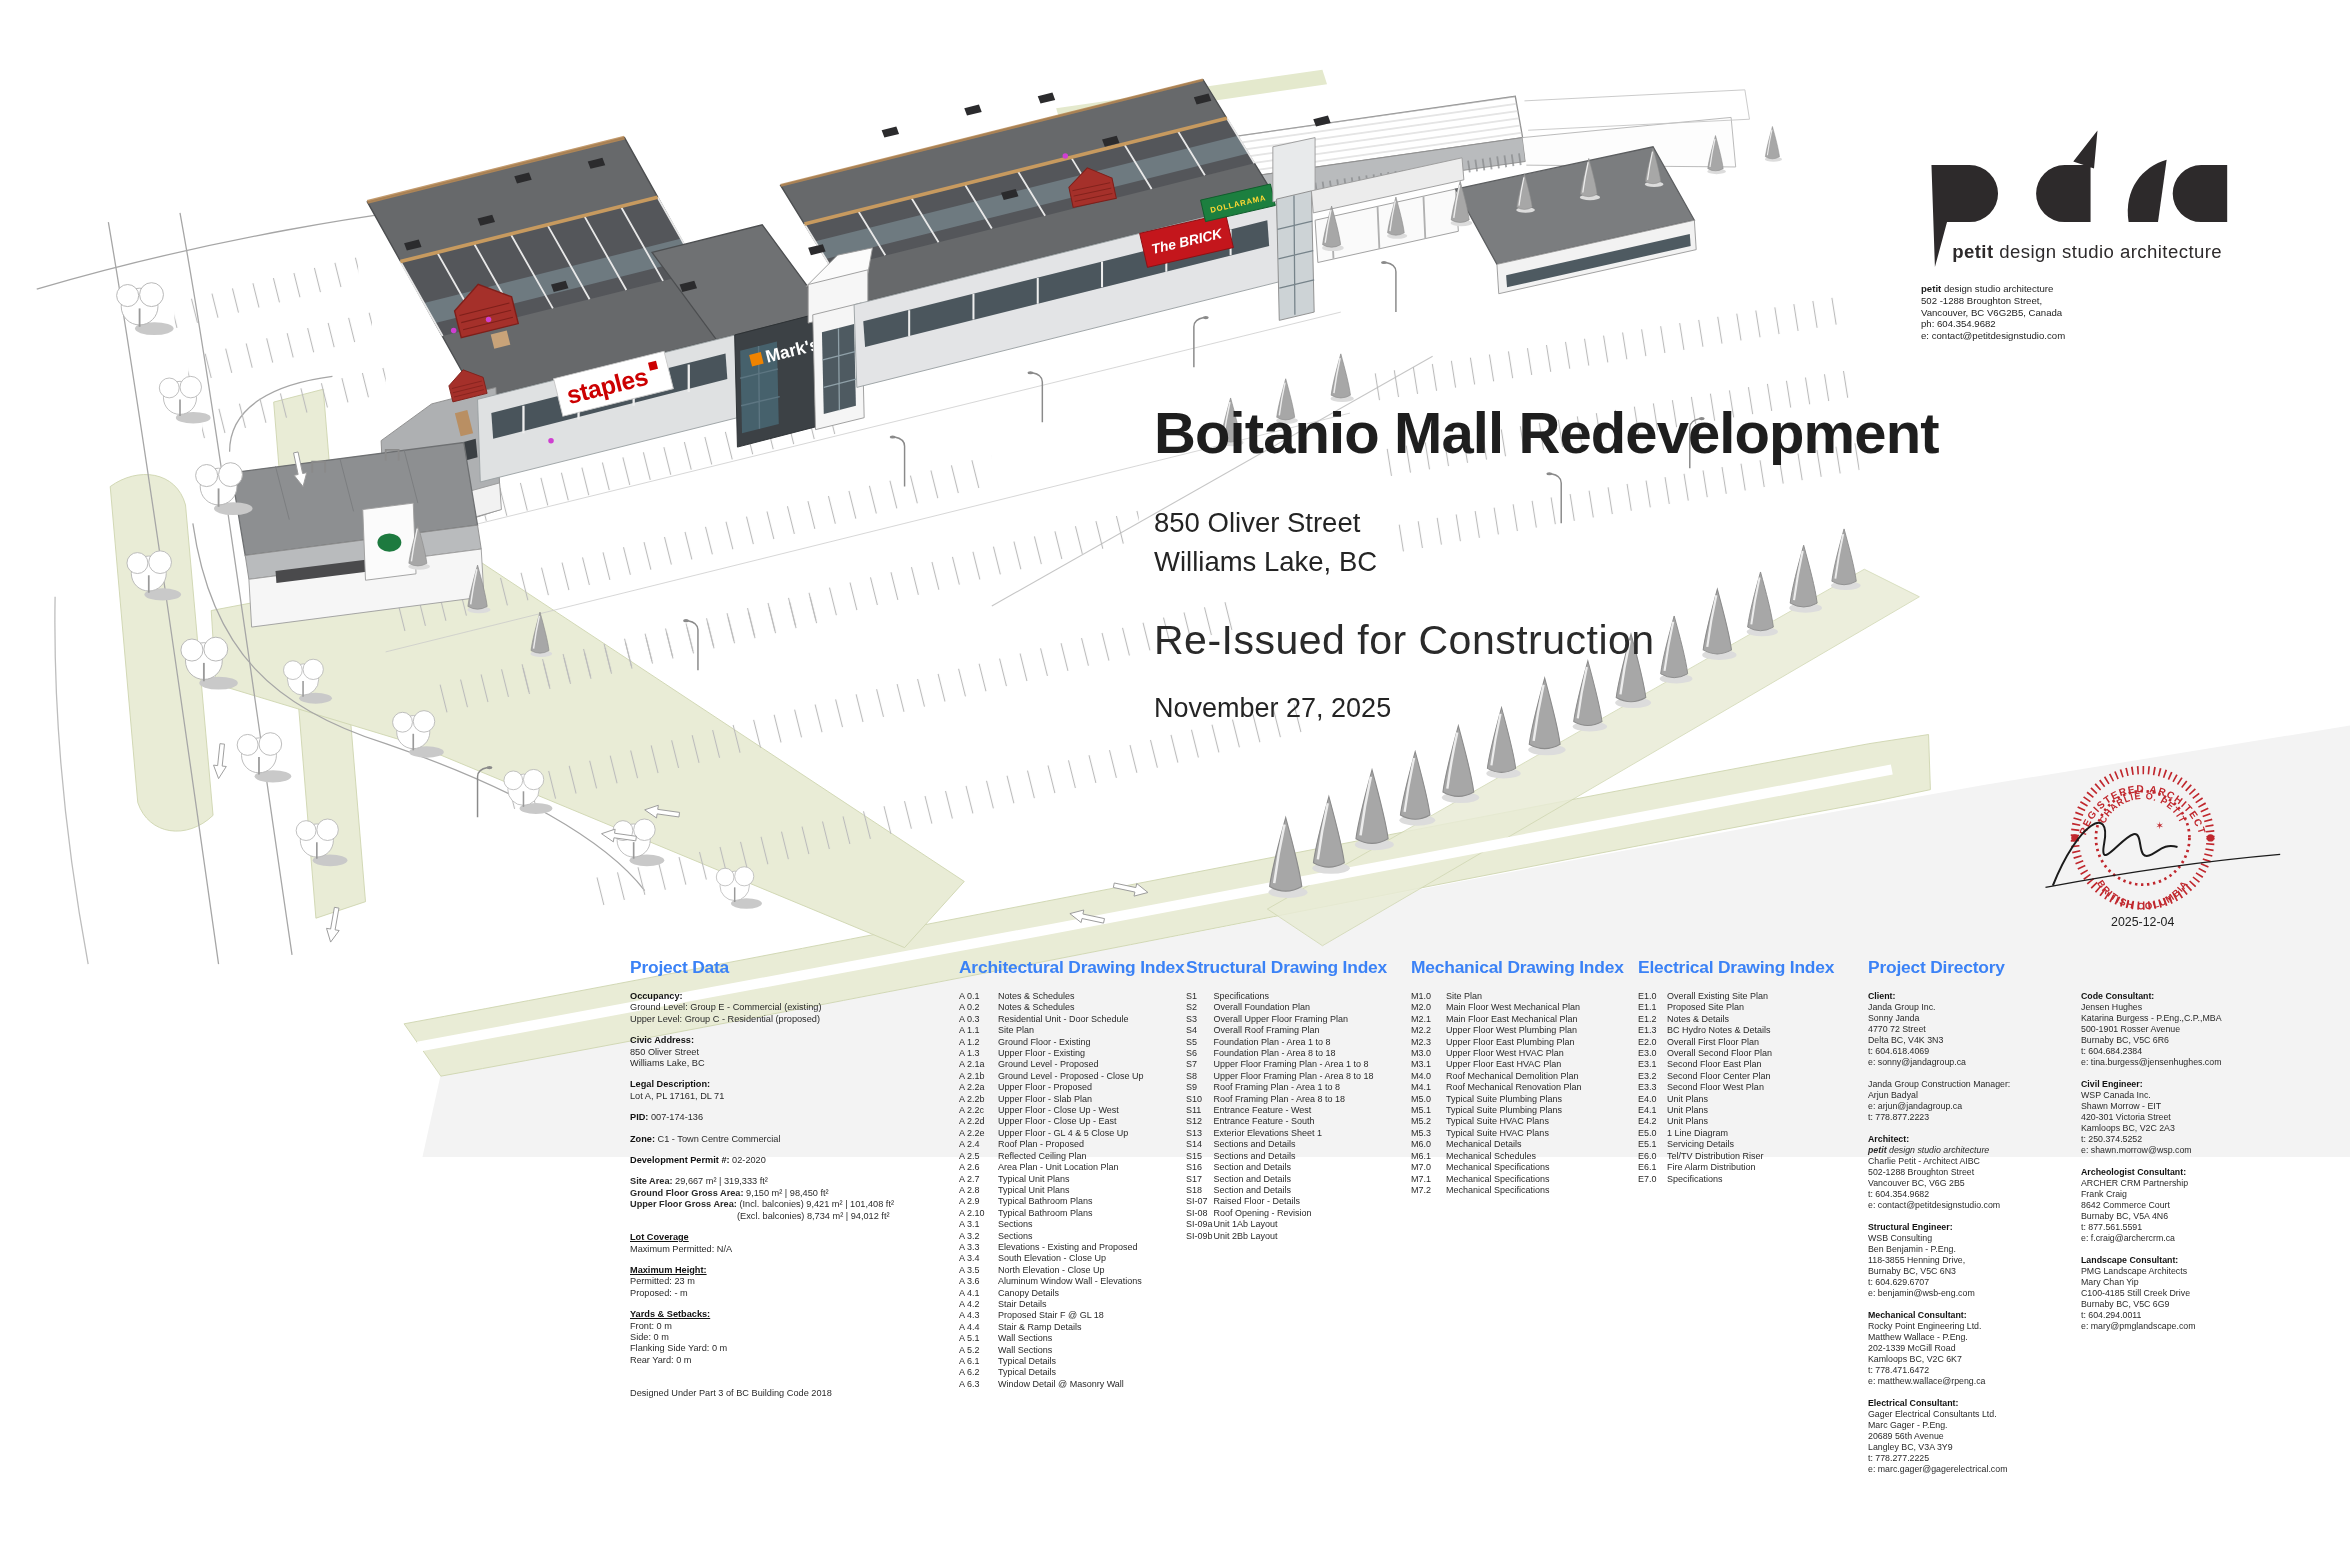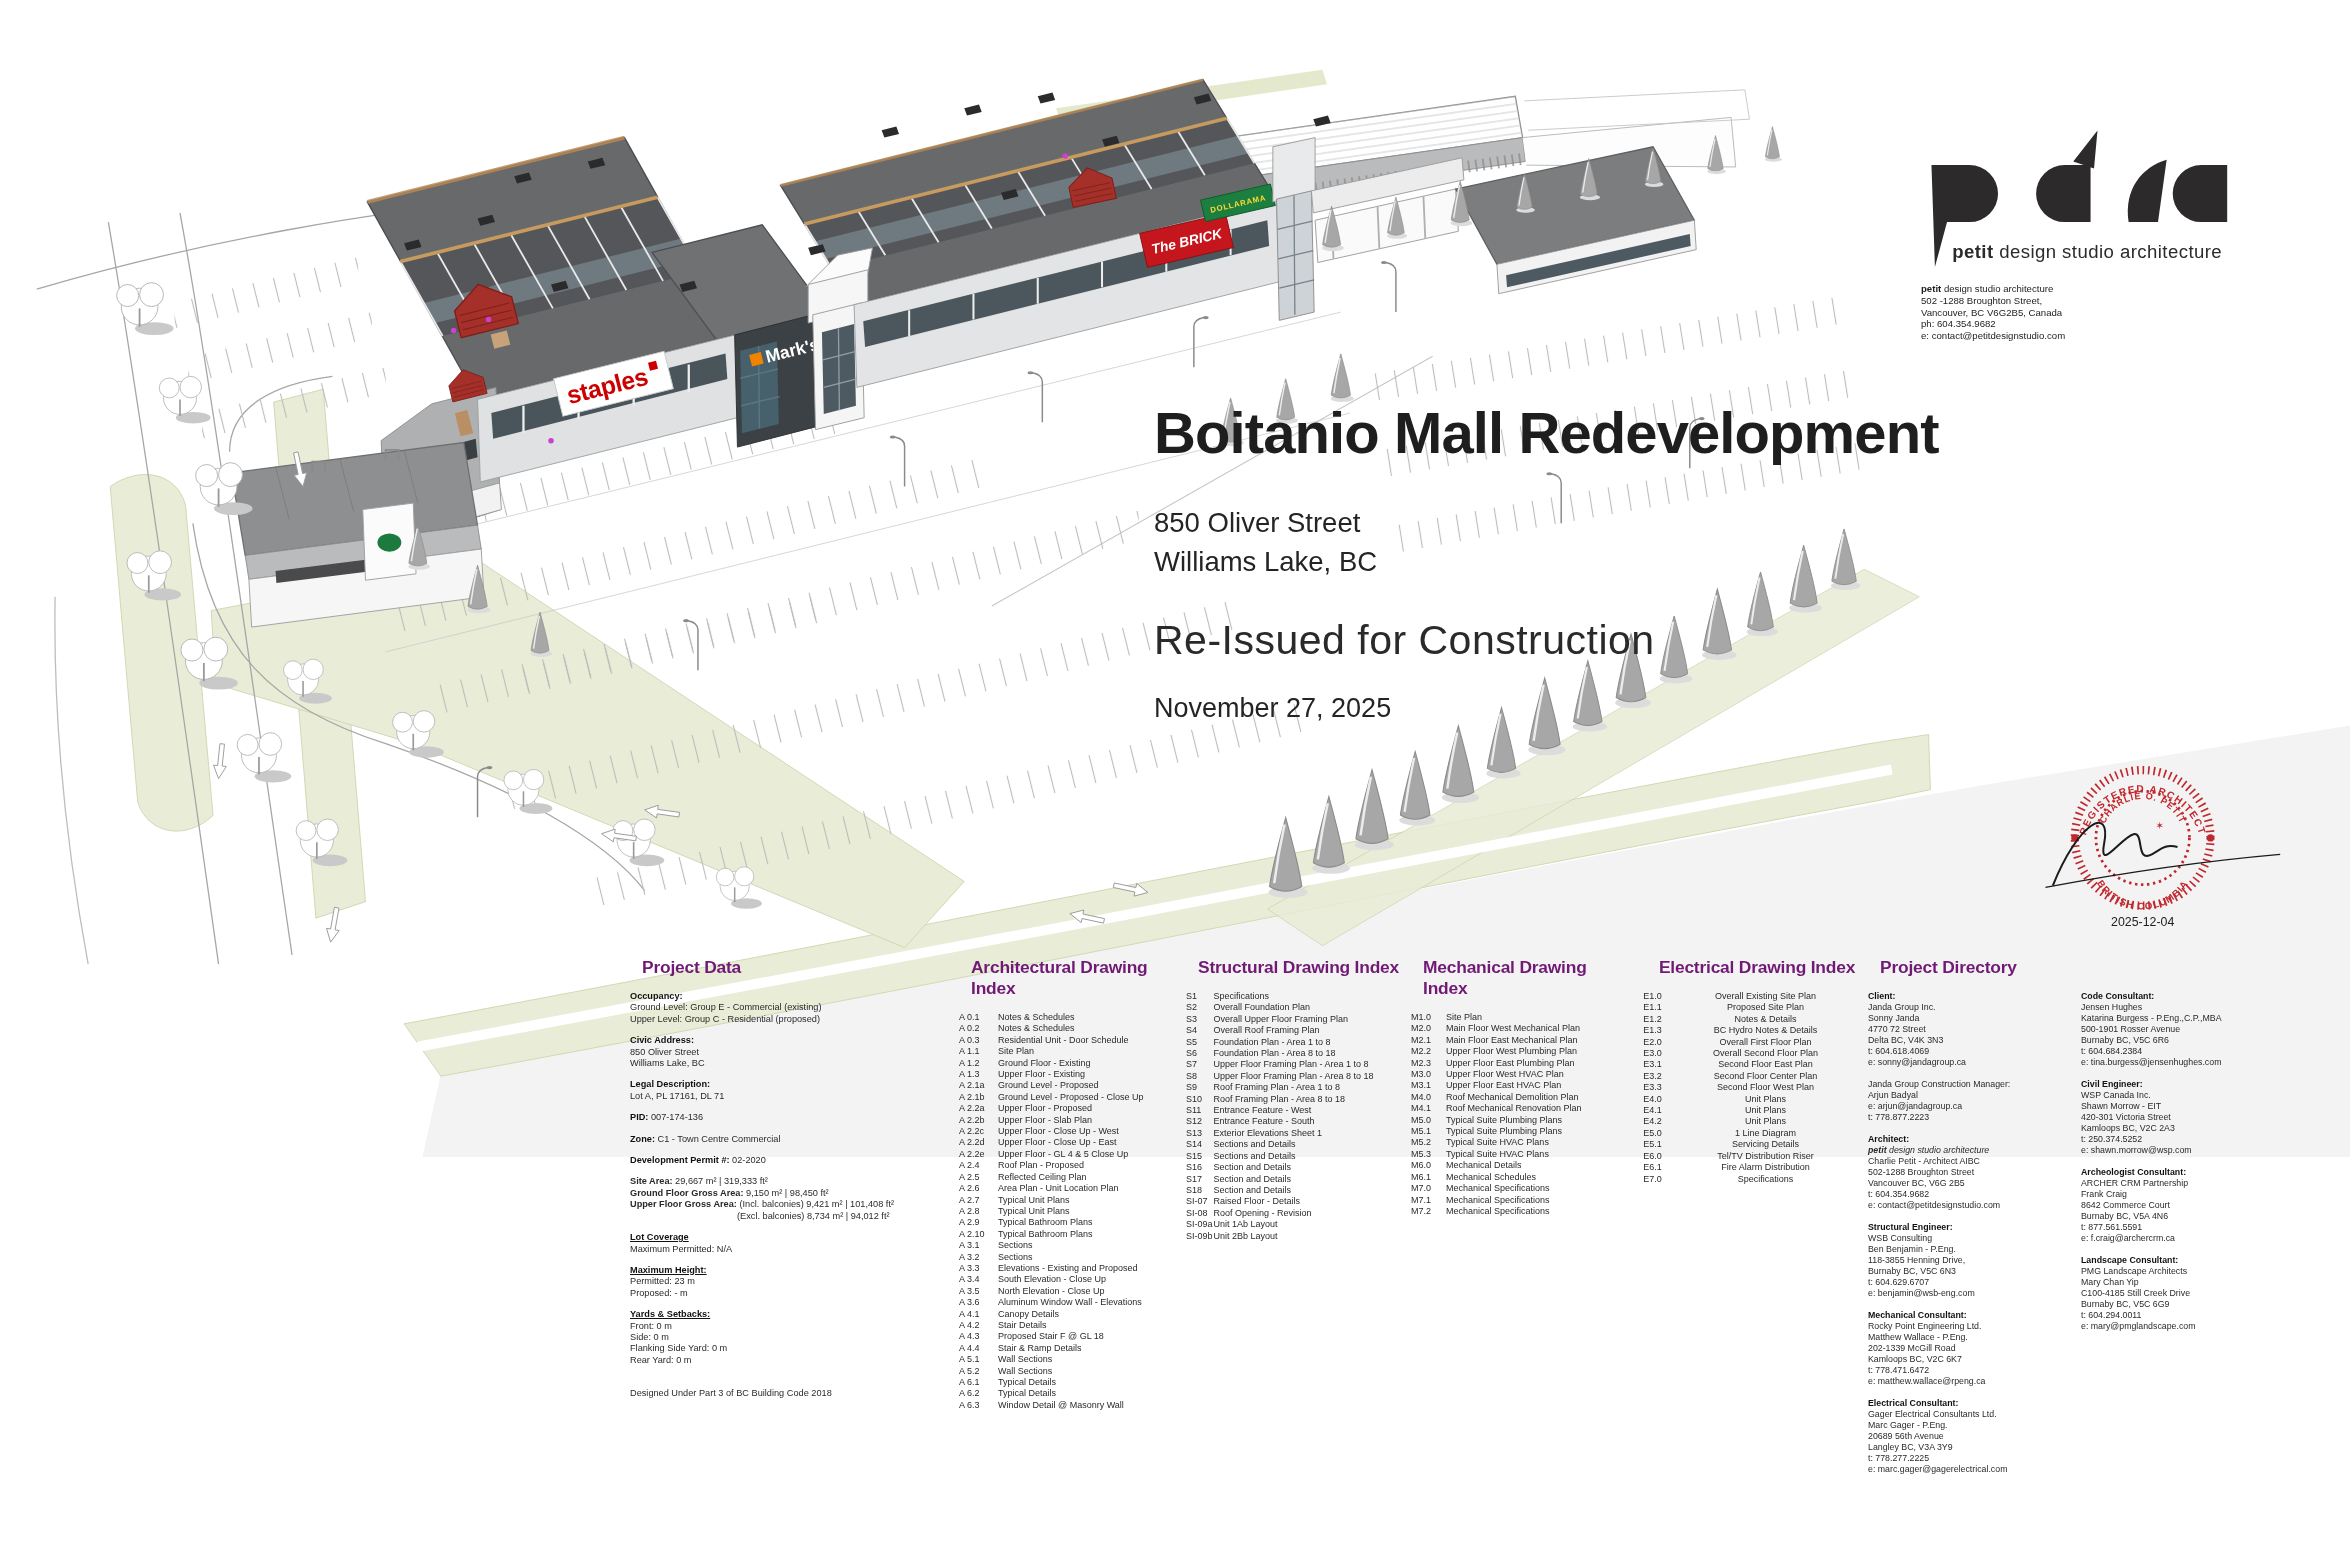--- a/index.html
+++ b/index.html
@@ -13,26 +13,26 @@
 
   
   .titlewrap{right:113px;top:402px;width:1084px;text-align:left;color:#1e1e1e;}
   .bigtitle{font-size:58px;font-weight:700;letter-spacing:-0.9px;line-height:61px;}
   .addr{margin-top:40px;font-size:27.5px;line-height:39px;font-weight:400;color:#242424;}
   .status{margin-top:36px;font-size:41px;font-weight:400;letter-spacing:0.5px;color:#2a2a2a;}
   .issuedate{margin-top:29px;font-size:27px;font-weight:400;color:#242424;}
 
   
   .col{position:absolute;top:957px;}
-  .colh{font-size:17.4px;font-weight:700;margin:0 0 13px 12px;letter-spacing:-0.2px;color:#701a75;}
+  .colh{font-size:17.4px;font-weight:700;margin:0 0 13px 0;letter-spacing:-0.2px;color:#3b82f6;}
   .col-pd{left:630px;width:305px;}
   .col-arch{left:959px;width:228px;--cw:39px;}
   .col-str{left:1186px;width:222px;--cw:27.5px;}
   .col-mec{left:1411px;width:224px;--cw:35px;}
-  .col-ele{left:1638px;width:226px;text-align:center;--cw:29px;}
+  .col-ele{left:1638px;width:226px;--cw:29px;}
   .col-dir{left:1868px;width:397px;}
 
   .ie{display:flex;font-size:9px;line-height:11.4px;color:#2a2a2a;}
   .ic{flex:0 0 var(--cw);word-break:break-all;}
   .il{flex:1;}
 
   #pd-blocks{font-size:9.2px;line-height:11.4px;color:#2a2a2a;}
   .pdb{margin-bottom:10px;}
   .pdh{font-weight:700;color:#111;}
   .u{text-decoration:underline;margin-top:28px;}

